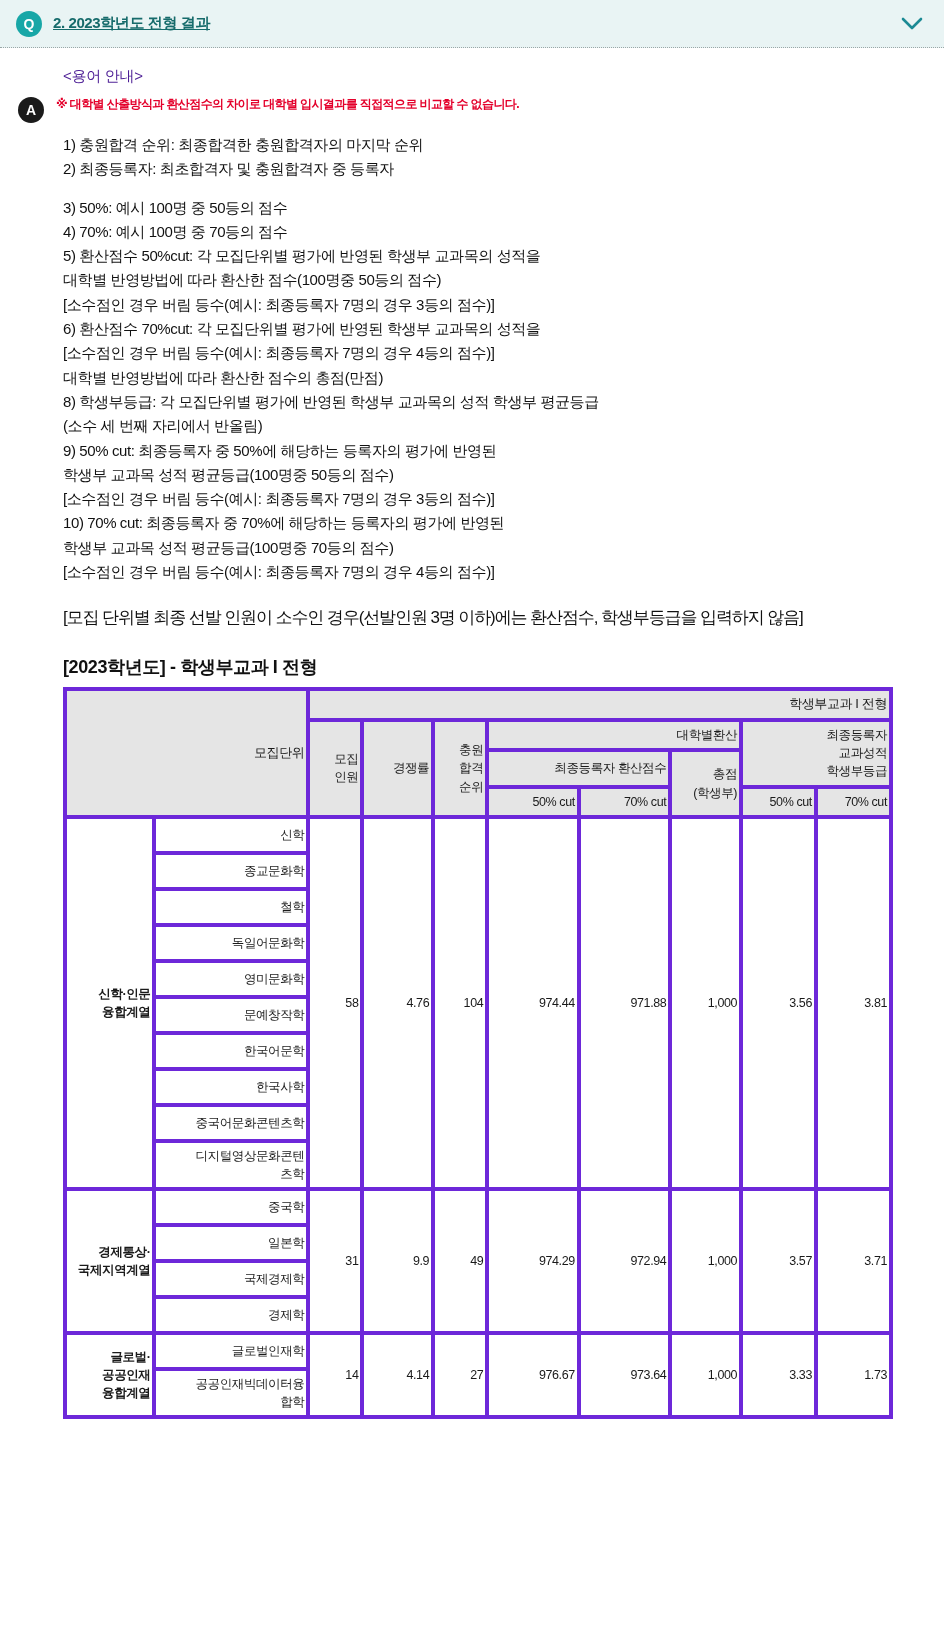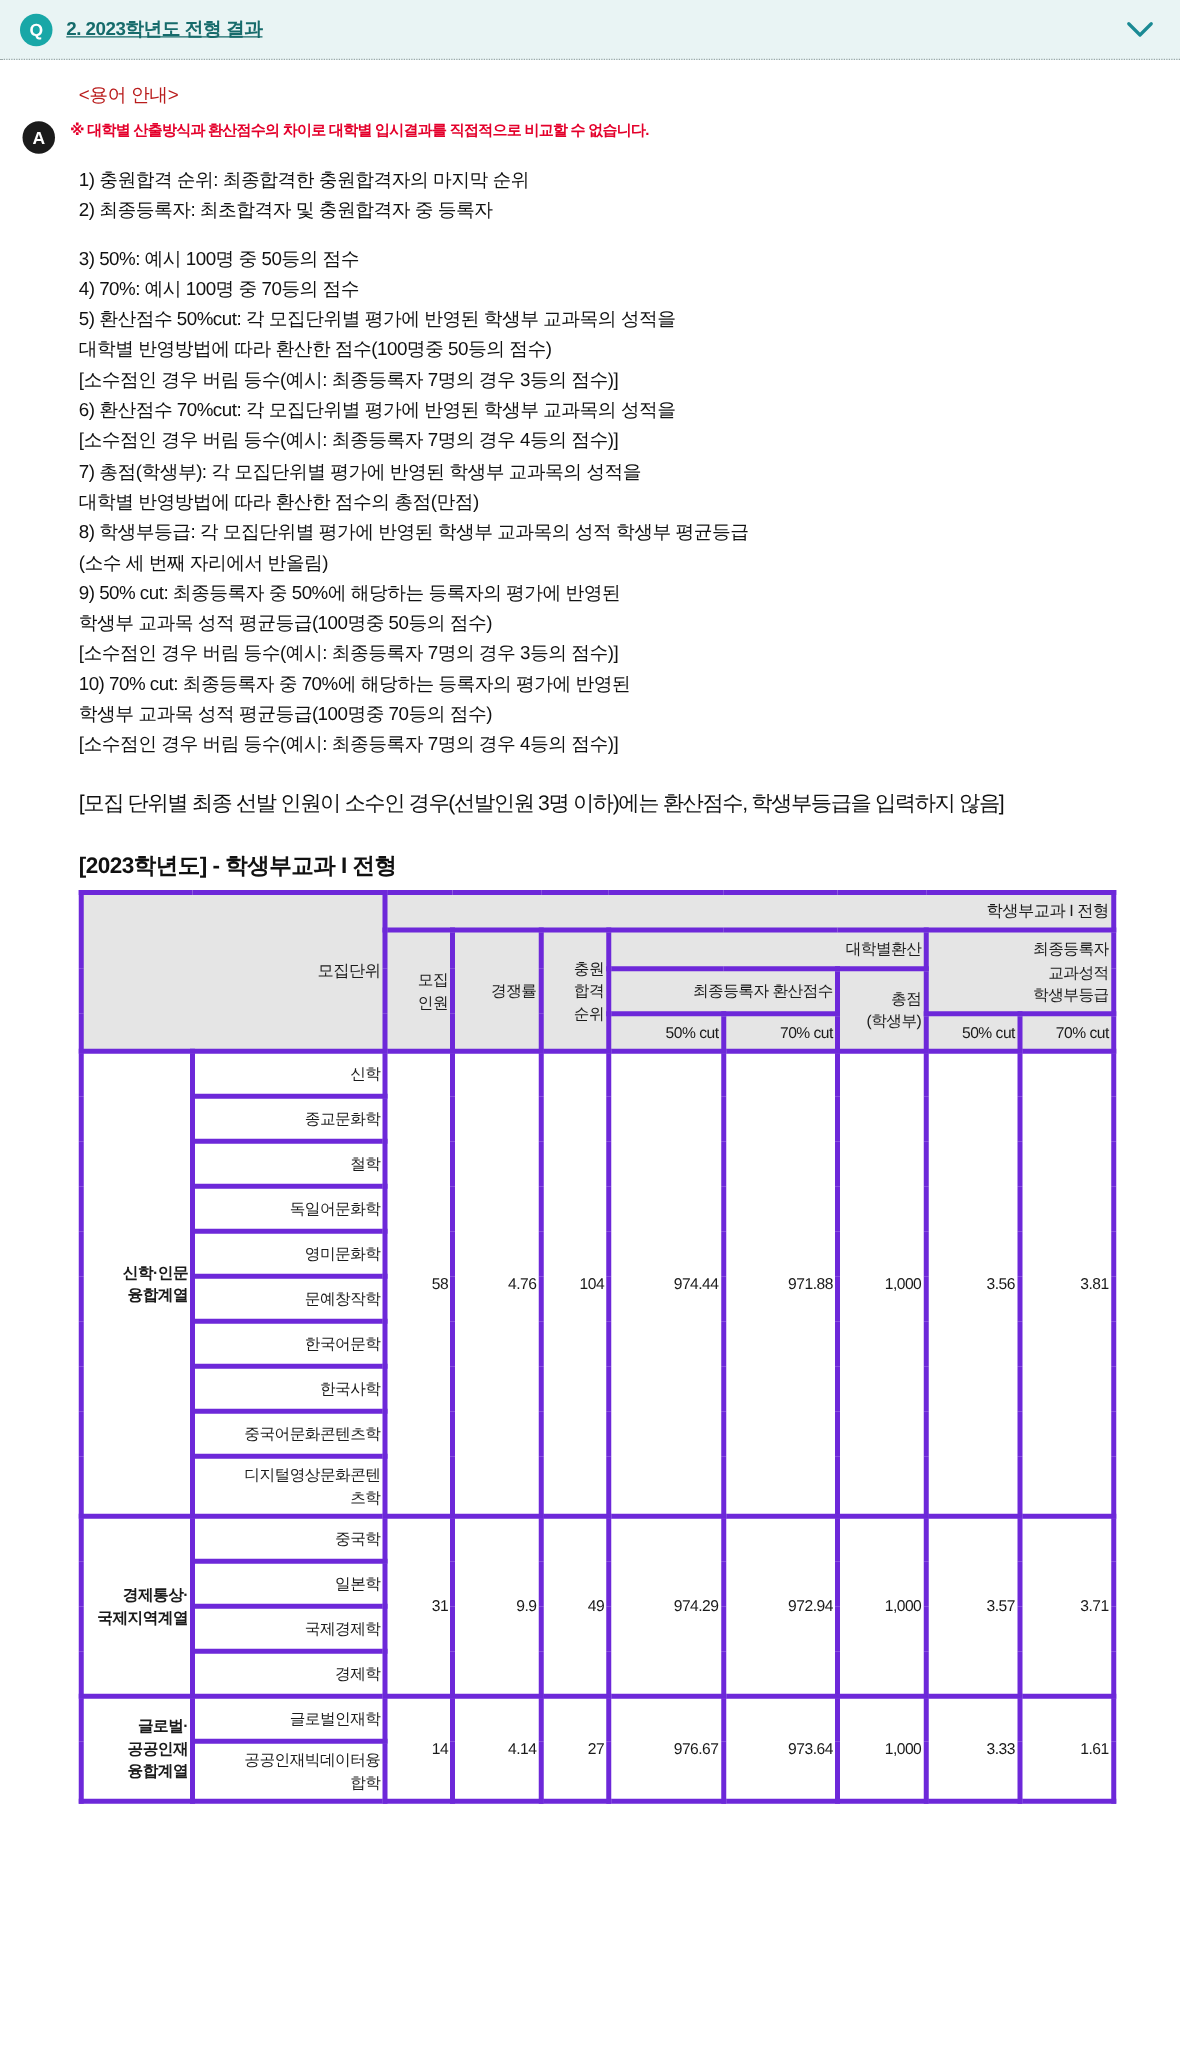--- a/index.html
+++ b/index.html
@@ -51,21 +51,21 @@
     cursor: pointer;
   }
   .chevron svg { display: block; }
 
   
   .qa-body {
     padding: 16px 18px 10px 18px;
   }
   .term-guide {
     font-size: 15px;
-    color: #b91c1c;
+    color: #4c1d95;
     margin: 3px 0 10px 45px;
     letter-spacing: -0.3px;
   }
   .answer-row {
     display: flex;
     align-items: flex-start;
     margin-bottom: 10px;
   }
   .a-badge {
     width: 26px; height: 26px;
@@ -187,21 +187,20 @@
     <div class="ln">1) 충원합격 순위: 최종합격한 충원합격자의 마지막 순위</div>
     <div class="ln">2) 최종등록자: 최초합격자 및 충원합격자 중 등록자</div>
     <div class="gap"></div>
     <div class="ln">3) 50%: 예시 100명 중 50등의 점수</div>
     <div class="ln">4) 70%: 예시 100명 중 70등의 점수</div>
     <div class="ln">5) 환산점수 50%cut: 각 모집단위별 평가에 반영된 학생부 교과목의 성적을</div>
     <div class="ln">대학별 반영방법에 따라 환산한 점수(100명중 50등의 점수)</div>
     <div class="ln">[소수점인 경우 버림 등수(예시: 최종등록자 7명의 경우 3등의 점수)]</div>
     <div class="ln">6) 환산점수 70%cut: 각 모집단위별 평가에 반영된 학생부 교과목의 성적을</div>
     <div class="ln">[소수점인 경우 버림 등수(예시: 최종등록자 7명의 경우 4등의 점수)]</div>
-    <div class="ln">7) 총점(학생부): 각 모집단위별 평가에 반영된 학생부 교과목의 성적을</div>
     <div class="ln">대학별 반영방법에 따라 환산한 점수의 총점(만점)</div>
     <div class="ln">8) 학생부등급: 각 모집단위별 평가에 반영된 학생부 교과목의 성적 학생부 평균등급</div>
     <div class="ln">(소수 세 번째 자리에서 반올림)</div>
     <div class="ln">9) 50% cut: 최종등록자 중 50%에 해당하는 등록자의 평가에 반영된</div>
     <div class="ln">학생부 교과목 성적 평균등급(100명중 50등의 점수)</div>
     <div class="ln">[소수점인 경우 버림 등수(예시: 최종등록자 7명의 경우 3등의 점수)]</div>
     <div class="ln">10) 70% cut: 최종등록자 중 70%에 해당하는 등록자의 평가에 반영된</div>
     <div class="ln">학생부 교과목 성적 평균등급(100명중 70등의 점수)</div>
     <div class="ln">[소수점인 경우 버림 등수(예시: 최종등록자 7명의 경우 4등의 점수)]</div>
   </div>
@@ -325,21 +324,21 @@
           <tr>
             <td class="grp" rowspan="2"><span>글로벌·</span><br><span>공공인재</span><br><span>융합계열</span></td>
             <td class="dept"><span>글로벌인재학</span></td>
             <td class="num" rowspan="2">14</td>
             <td class="num" rowspan="2">4.14</td>
             <td class="num" rowspan="2">27</td>
             <td class="num" rowspan="2">976.67</td>
             <td class="num" rowspan="2">973.64</td>
             <td class="num" rowspan="2">1,000</td>
             <td class="num" rowspan="2">3.33</td>
-            <td class="num" rowspan="2">1.61</td>
+            <td class="num" rowspan="2">1.73</td>
           </tr>
           <tr>
             <td class="dept"><span>공공인재빅데이터융</span><br><span>합학</span></td>
           </tr>
         </tbody>
     </table>
   </div>
 </div>
 
 </body></html>

